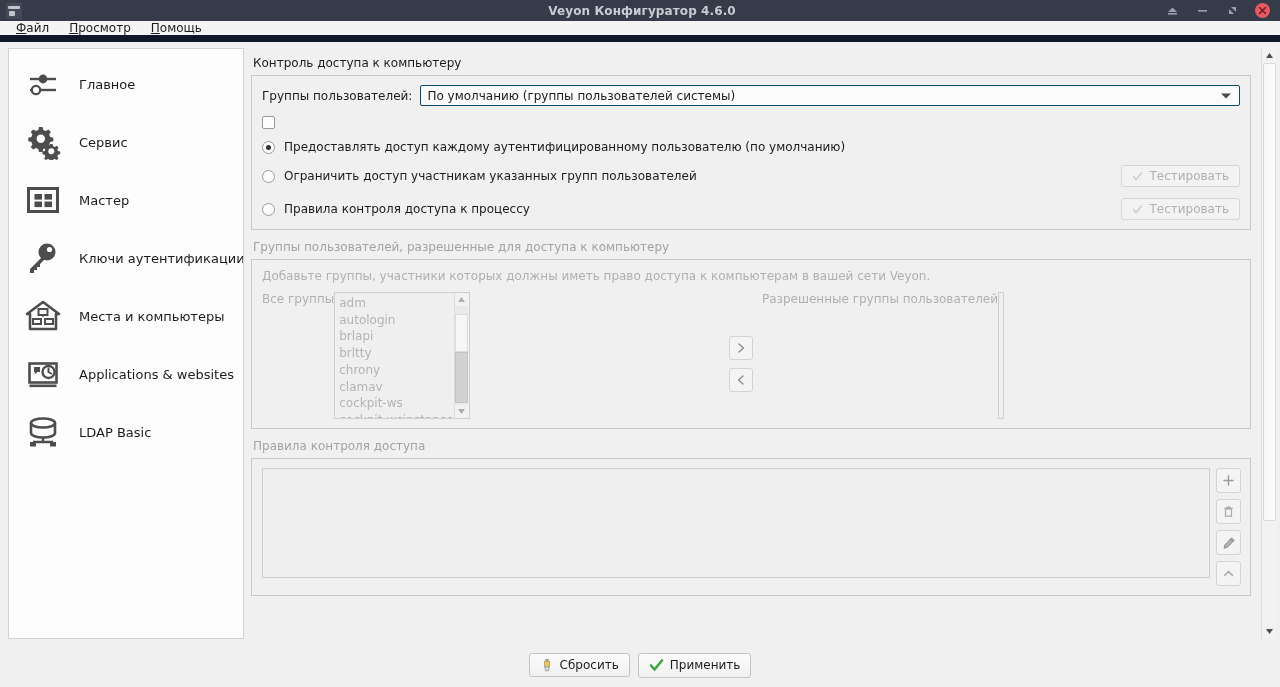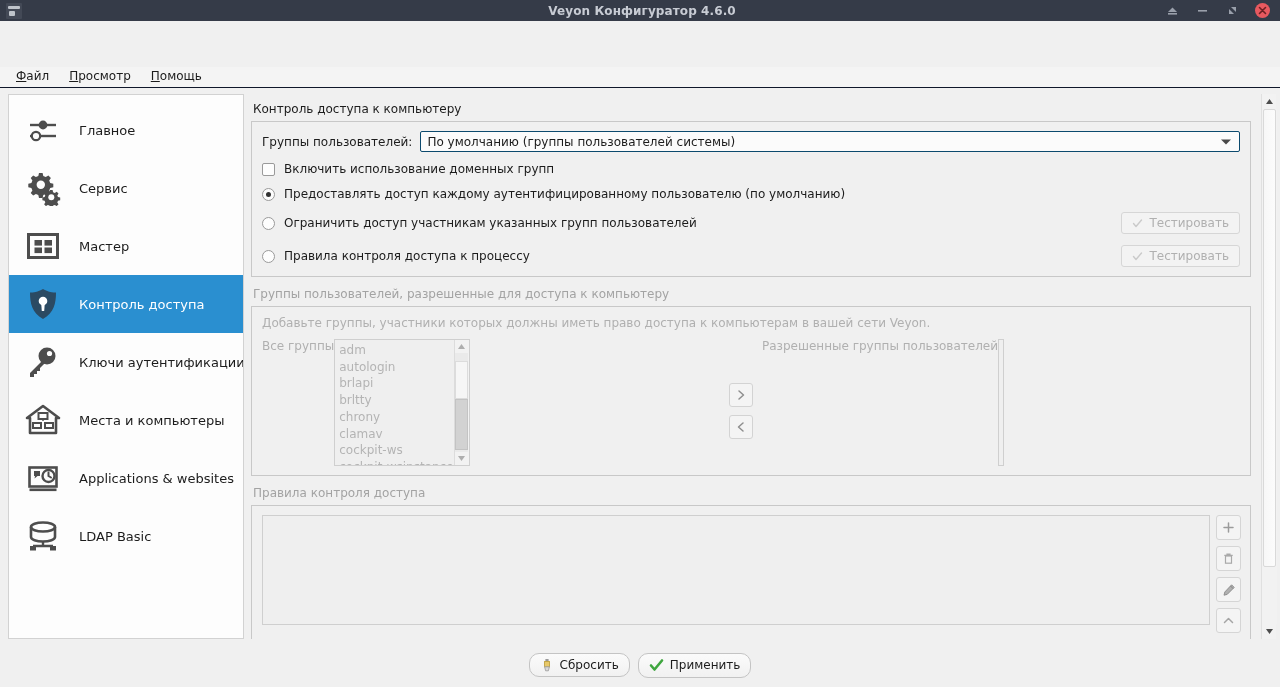--- a/index.html
+++ b/index.html
@@ -52,23 +52,23 @@
     background: #e8595f;
     display:flex; align-items:center; justify-content:center;
     cursor:pointer;
   }
   .wc-close svg { display:block; }
 
   
   .menubar {
     height: 21px; min-height: 21px;
     background: #f4f4f4;
-    border-bottom: 1px solid #0f172a;
-    display: flex; 
-    padding-left: 8px; gap: 4px; margin-top: 46px;
+    border-bottom: 7px solid #0f172a;
+    display: flex; align-items: center;
+    padding-left: 8px; gap: 4px;
   }
   .menu-item {
     padding: 2px 8px; font-size: 12px; color: #1c1c1c; cursor: pointer;
     line-height: 15px;
   }
   .menu-item u { text-decoration: underline; }
 
   
   .body-area { flex: 1; display: flex; background: #f0f0f0; padding: 6px 4px 4px 8px; gap: 7px; min-height:0; }
 
@@ -230,21 +230,21 @@
     background: linear-gradient(90deg,#f7f7f7,#fcfcfc);
     border: 1px solid #d9d9d9; border-radius: 2px;
   }
 
   
   .footer {
     height: 44px; min-height: 44px;
     display: flex; align-items: center; justify-content: center; gap: 8px;
     background: #f0f0f0;
   }
-  .footer .btn { padding: 4px 10px; font-size: 12px; border-radius: 10px; }
+  .footer .btn { padding: 4px 10px; font-size: 12px; }
 </style>
 </head>
 <body>
 
 <div class="window">
 
   <div class="titlebar">
     <div class="titlebar-icon"></div>
     <div class="titlebar-title">Veyon Конфигуратор 4.6.0</div>
     <div class="win-controls">
@@ -317,30 +317,20 @@
             <rect x="3.5" y="6.5" width="29" height="23" fill="none" stroke="#4d4d4d" stroke-width="3"></rect>
             <rect x="9.5" y="12" width="7.5" height="5.6" fill="#4d4d4d"></rect>
             <rect x="19.5" y="12" width="7.5" height="5.6" fill="#4d4d4d"></rect>
             <rect x="9.5" y="19.5" width="7.5" height="5.6" fill="#4d4d4d"></rect>
             <rect x="19.5" y="19.5" width="7.5" height="5.6" fill="#4d4d4d"></rect>
           </svg>
         </span>
         <span class="label">Мастер</span>
       </div>
 
-      <div class="side-item selected">
-        <span class="ico">
-          <svg width="36" height="36" viewBox="0 0 36 36">
-            <path d="M18 3 C13 6 8 6.5 5 6.5 C5 17 7 27 18 33 C29 27 31 17 31 6.5 C28 6.5 23 6 18 3 Z" fill="#2b4a63"></path>
-            <circle cx="18" cy="15" r="4.3" fill="#ffffff"></circle>
-            <path d="M16 15 L20 15 L19.2 25 L16.8 25 Z" fill="#ffffff"></path>
-          </svg>
-        </span>
-        <span class="label">Контроль доступа</span>
-      </div>
 
       <div class="side-item">
         <span class="ico">
           <svg width="36" height="36" viewBox="0 0 36 36">
             <circle cx="22" cy="12" r="8.5" fill="#4d4d4d"></circle>
             <circle cx="24.5" cy="9.5" r="2.6" fill="#fdfdfd"></circle>
             <path d="M16.5 17.5 L5 29 L5 33 L9 33 L9 30 L12 30 L12 27 L15 27 L15 24 L21 18 Z" fill="#4d4d4d"></path>
           </svg>
         </span>
         <span class="label">Ключи аутентификации</span>
@@ -396,21 +386,20 @@
           <div class="row">
             <span class="field-label">Группы пользователей:</span>
             <div class="combo">
               <span>По умолчанию (группы пользователей системы)</span>
               <span class="arrow"></span>
             </div>
           </div>
 
           <div class="check-row">
             <span class="cb"></span>
-            <span class="opt-label">Включить использование доменных групп</span>
           </div>
 
           <div class="radio-line">
             <div class="radio-row" style="margin-top:0">
               <span class="rb checked"></span>
               <span class="opt-label">Предоставлять доступ каждому аутентифицированному пользователю (по умолчанию)</span>
             </div>
           </div>
 
           <div class="radio-line">

